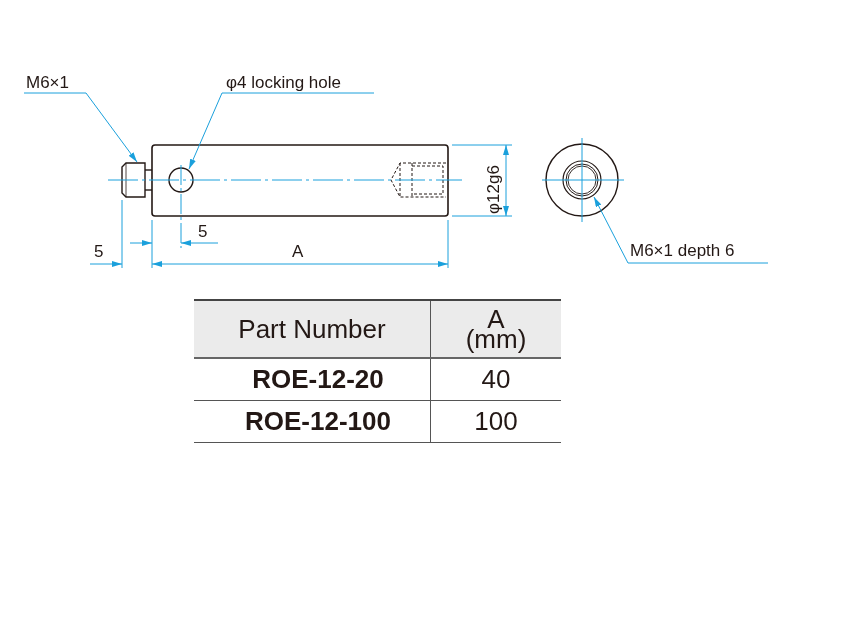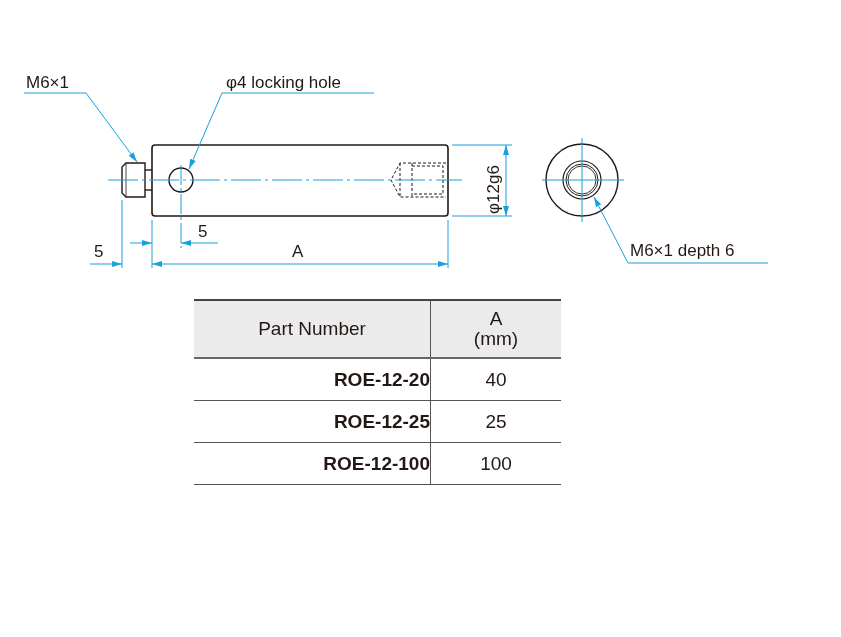--- a/index.html
+++ b/index.html
@@ -1,24 +1,24 @@
 <!DOCTYPE html>
 <html><head>
 <meta charset="utf-8">
 <style>
   html, body { margin:0; padding:0; background:#ffffff; }
   body { width:841px; height:637px; position:relative; overflow:hidden; font-family:"Liberation Sans", sans-serif; color:#231815; }
   #drawing { position:absolute; left:0; top:0; }
   .lbl { font-family:"Liberation Sans", sans-serif; font-size:17px; fill:#231815; }
   table.spec { position:absolute; left:194px; top:299px; width:367px; border-collapse:collapse; font-family:"Liberation Sans", sans-serif; }
-  table.spec th, table.spec td { border-bottom:1px solid #555; height:41px; padding:0; font-size:19px; color:#231815; }
+  table.spec th, table.spec td { border-bottom:1px solid #555; height:41px; padding:0; font-size:26px; color:#231815; }
   table.spec thead tr { border-top:2px solid #444; }
   table.spec th { background:#ebebeb; font-weight:normal; height:56px; border-bottom:2px solid #666; }
   table.spec th.c1, table.spec td.c1 { width:236px; border-right:1px solid #555; }
-  table.spec td.c1 { font-weight:bold; text-align:right; padding-left:12px; box-sizing:border-box; }
+  table.spec td.c1 { font-weight:bold; text-align:center; padding-left:12px; box-sizing:border-box; }
   table.spec th.c2, table.spec td.c2 { text-align:center; }
   .hdr2 { line-height:20px; display:block; }
 </style>
 </head>
 <body>
 
 <svg id="drawing" width="841" height="300" viewBox="0 0 841 300">
   <defs>
     <marker id="arr" markerWidth="10" markerHeight="6" refX="10" refY="3" orient="auto" markerUnits="userSpaceOnUse">
       <path d="M0,0 L10,3 L0,6 Z" fill="#1aa0dc"></path>
@@ -116,21 +116,17 @@
         <span class="hdr2">(mm)</span>
       </th>
     </tr>
   </thead>
   <tbody>
     <tr>
       <td class="c1">ROE-12-20</td>
       <td class="c2">40</td>
     </tr>
     <tr>
-      <td class="c1">ROE-12-25</td>
-      <td class="c2">25</td>
-    </tr>
-    <tr>
       <td class="c1">ROE-12-100</td>
       <td class="c2">100</td>
     </tr>
   </tbody>
 </table>
 
 </body></html>

